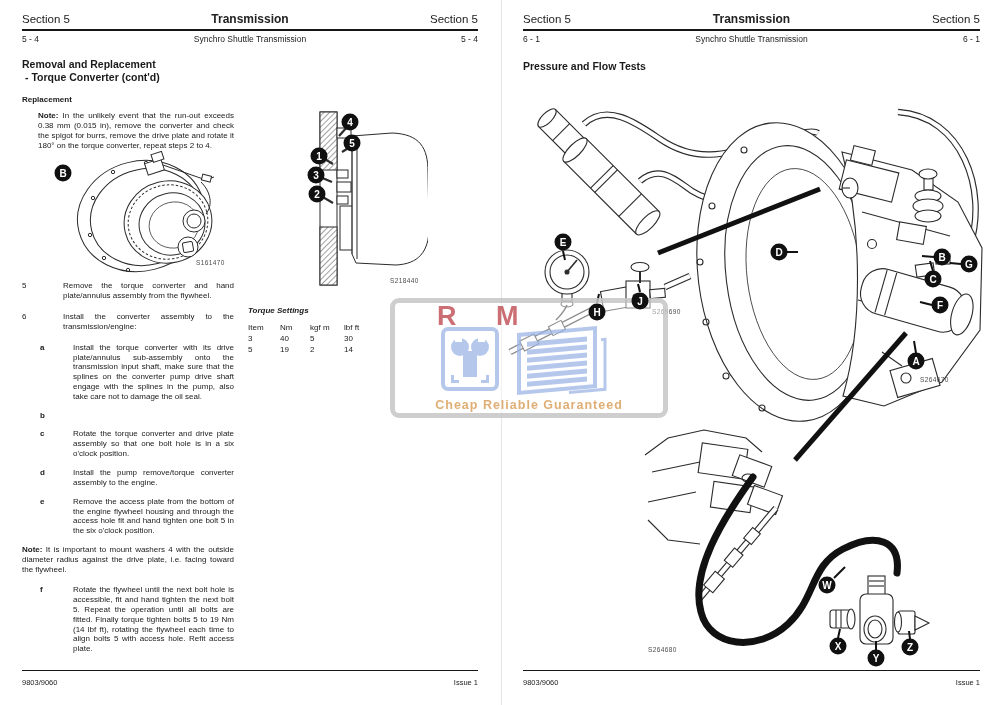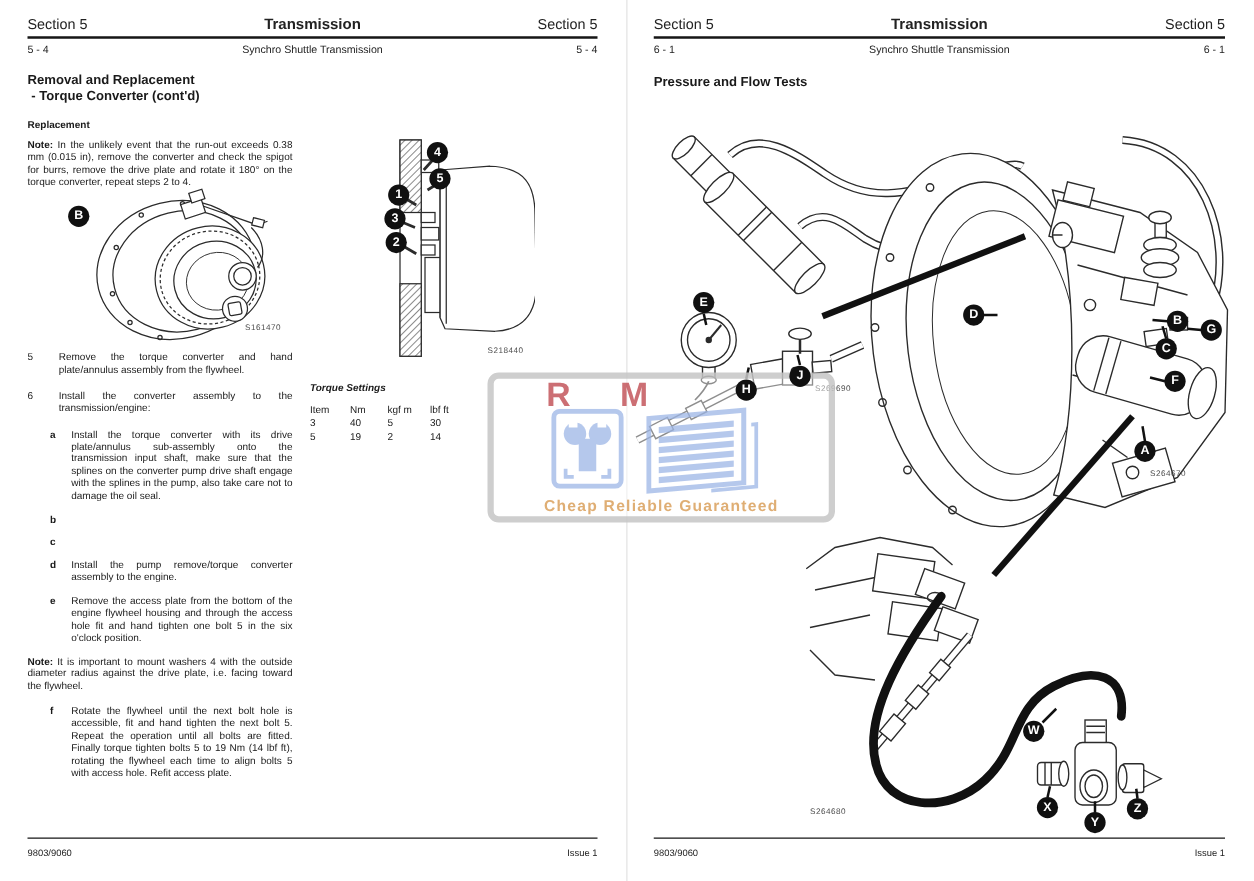--- a/index.html
+++ b/index.html
@@ -12,21 +12,21 @@
   .hdr-top{display:flex;justify-content:space-between;align-items:baseline;font-size:11.5px;color:#222;}
   .hdr-title{font-weight:bold;font-size:12px;}
   .hdr-rule{border-top:2px solid #161616;margin-top:3px;}
   .hdr-sub{display:flex;justify-content:space-between;font-size:8.5px;margin-top:3px;color:#222;}
   
   .h1{font-weight:bold;font-size:10.5px;line-height:12.5px;}
   .h1b{padding-left:3px;}
   .subhead{font-weight:bold;font-size:8px;margin-top:12px;}
   p{margin:0;}
   .body{font-size:8px;line-height:9.9px;margin-top:7px;}
-  .jus{text-align:justify;}
+  .jus{text-align:justify;margin-left:16px;}
   .steps{position:absolute;left:22px;top:281px;width:212px;}
   .step{display:flex;margin-bottom:11px;}
   .sn{flex:none;width:25px;font-size:8px;}
   .sub{display:flex;margin-bottom:9px;}
   .sl{flex:none;width:17px;margin-left:18px;font-weight:bold;font-size:8px;}
   .st{font-size:8px;line-height:9.9px;flex:1;}
   .noteblk{font-size:8px;line-height:9.9px;margin:1px 0 10px 0;}
   
   .tq{position:absolute;left:248px;top:306px;width:140px;}
   .tq-title{font-weight:bold;font-size:8px;margin-bottom:8px;font-style:italic;}
@@ -117,20 +117,21 @@
     </div>
     <div class="sub">
       <span class="sl">a</span>
       <p class="st jus">Install the torque converter with its drive plate/annulus sub-assembly onto the transmission input shaft, make sure that the splines on the converter pump drive shaft engage with the splines in the pump, also take care not to damage the oil seal.</p>
     </div>
     <div class="sub">
       <span class="sl">b</span>
     </div>
     <div class="sub">
       <span class="sl">c</span>
+      <p class="st jus">Rotate the torque converter and drive plate assembly so that one bolt hole is in a six o'clock position.</p>
     </div>
     <div class="sub">
       <span class="sl">d</span>
       <p class="st jus">Install the pump remove/torque converter assembly to the engine.</p>
     </div>
     <div class="sub">
       <span class="sl">e</span>
       <p class="st jus">Remove the access plate from the bottom of the engine flywheel housing and through the access hole fit and hand tighten one bolt 5 in the six o'clock position.</p>
     </div>
     <p class="noteblk jus"><b>Note: </b><span>It is important to mount washers 4 with the outside diameter radius against the drive plate, i.e. facing toward the flywheel.</span></p>

